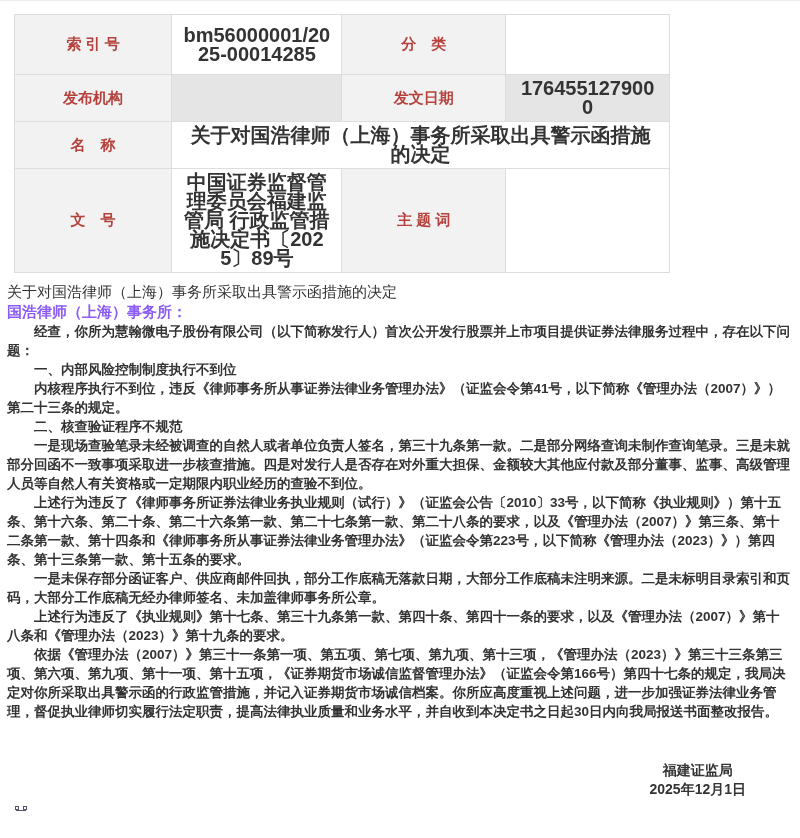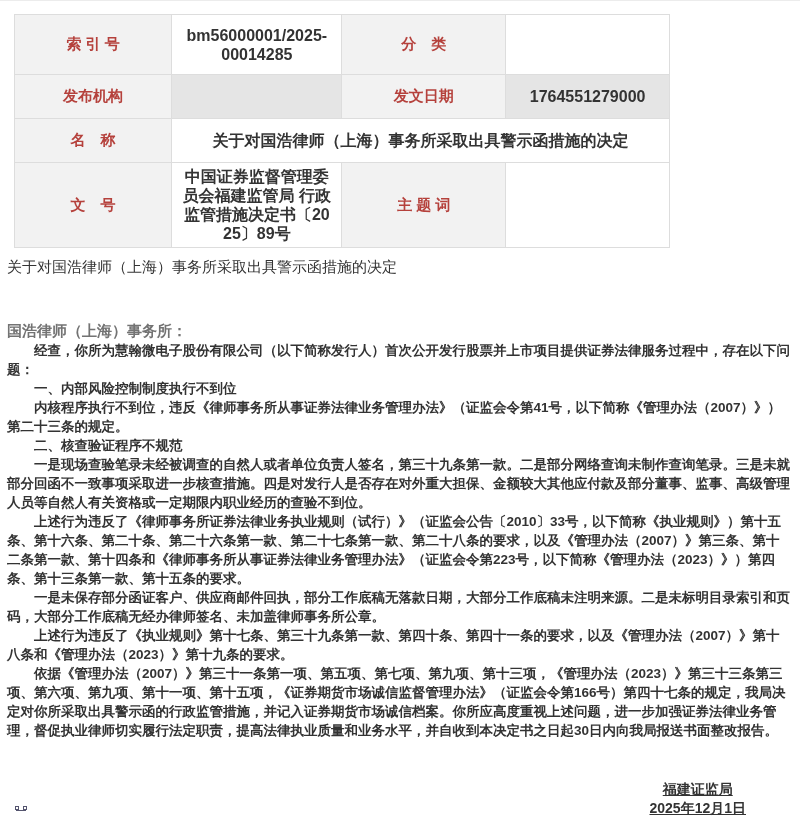--- a/index.html
+++ b/index.html
@@ -23,34 +23,34 @@
   }
   .meta-table col.c1 { width:24%; }
   .meta-table col.c2 { width:26%; }
   .meta-table col.c3 { width:25%; }
   .meta-table col.c4 { width:25%; }
   td.lbl {
     color:var(--label-red,#b5413c);
     background:#f2f2f2;
     font-weight:bold; font-size:15px;
   }
-  td.val { font-weight:bold; font-size:16px; color:#333; background:#ffffff; line-height:19px; }
+  td.val { font-weight:bold; font-size:20px; color:#333; background:#ffffff; line-height:19px; }
   tr.r1 td { height:60px; }
   tr.r2 td { height:44px; }
   tr.r3 td { height:44px; }
   tr.r4 td { height:73px;margin-top:40px; }
   tr.r2 td.val { background:#e5e5e5; }
   
   .doc { padding:9px 7px 0 7px; font-size:13.5px; line-height:19px; }
   .doc-title { font-size:15px; font-weight:400; color:#333; line-height:20px; }
-  .salutation { font-size:15px; font-weight:700; color:#737373; line-height:20px;margin-top:44px; }
+  .salutation { font-size:15px; font-weight:700; color:#8b5cf6; line-height:20px; }
   .para { font-weight:700; text-indent:2em; color:#333; }
   
   .signature { margin-top:40px; text-align:right; padding-right:47px; }
-  .sig-inner { display:inline-block; text-align:center; font-weight:700; font-size:14px; line-height:19px;text-decoration:underline; }
+  .sig-inner { display:inline-block; text-align:center; font-weight:700; font-size:14px; line-height:19px; }
   
   .broken-img {
     position:absolute; left:15px; top:805px;
     width:12px; height:8px;
   }
   .broken-img .sq {
     position:absolute; top:0; width:4px; height:4px;
     border:1px solid #55556f;
   }
   .broken-img .sq.l { left:0; }

